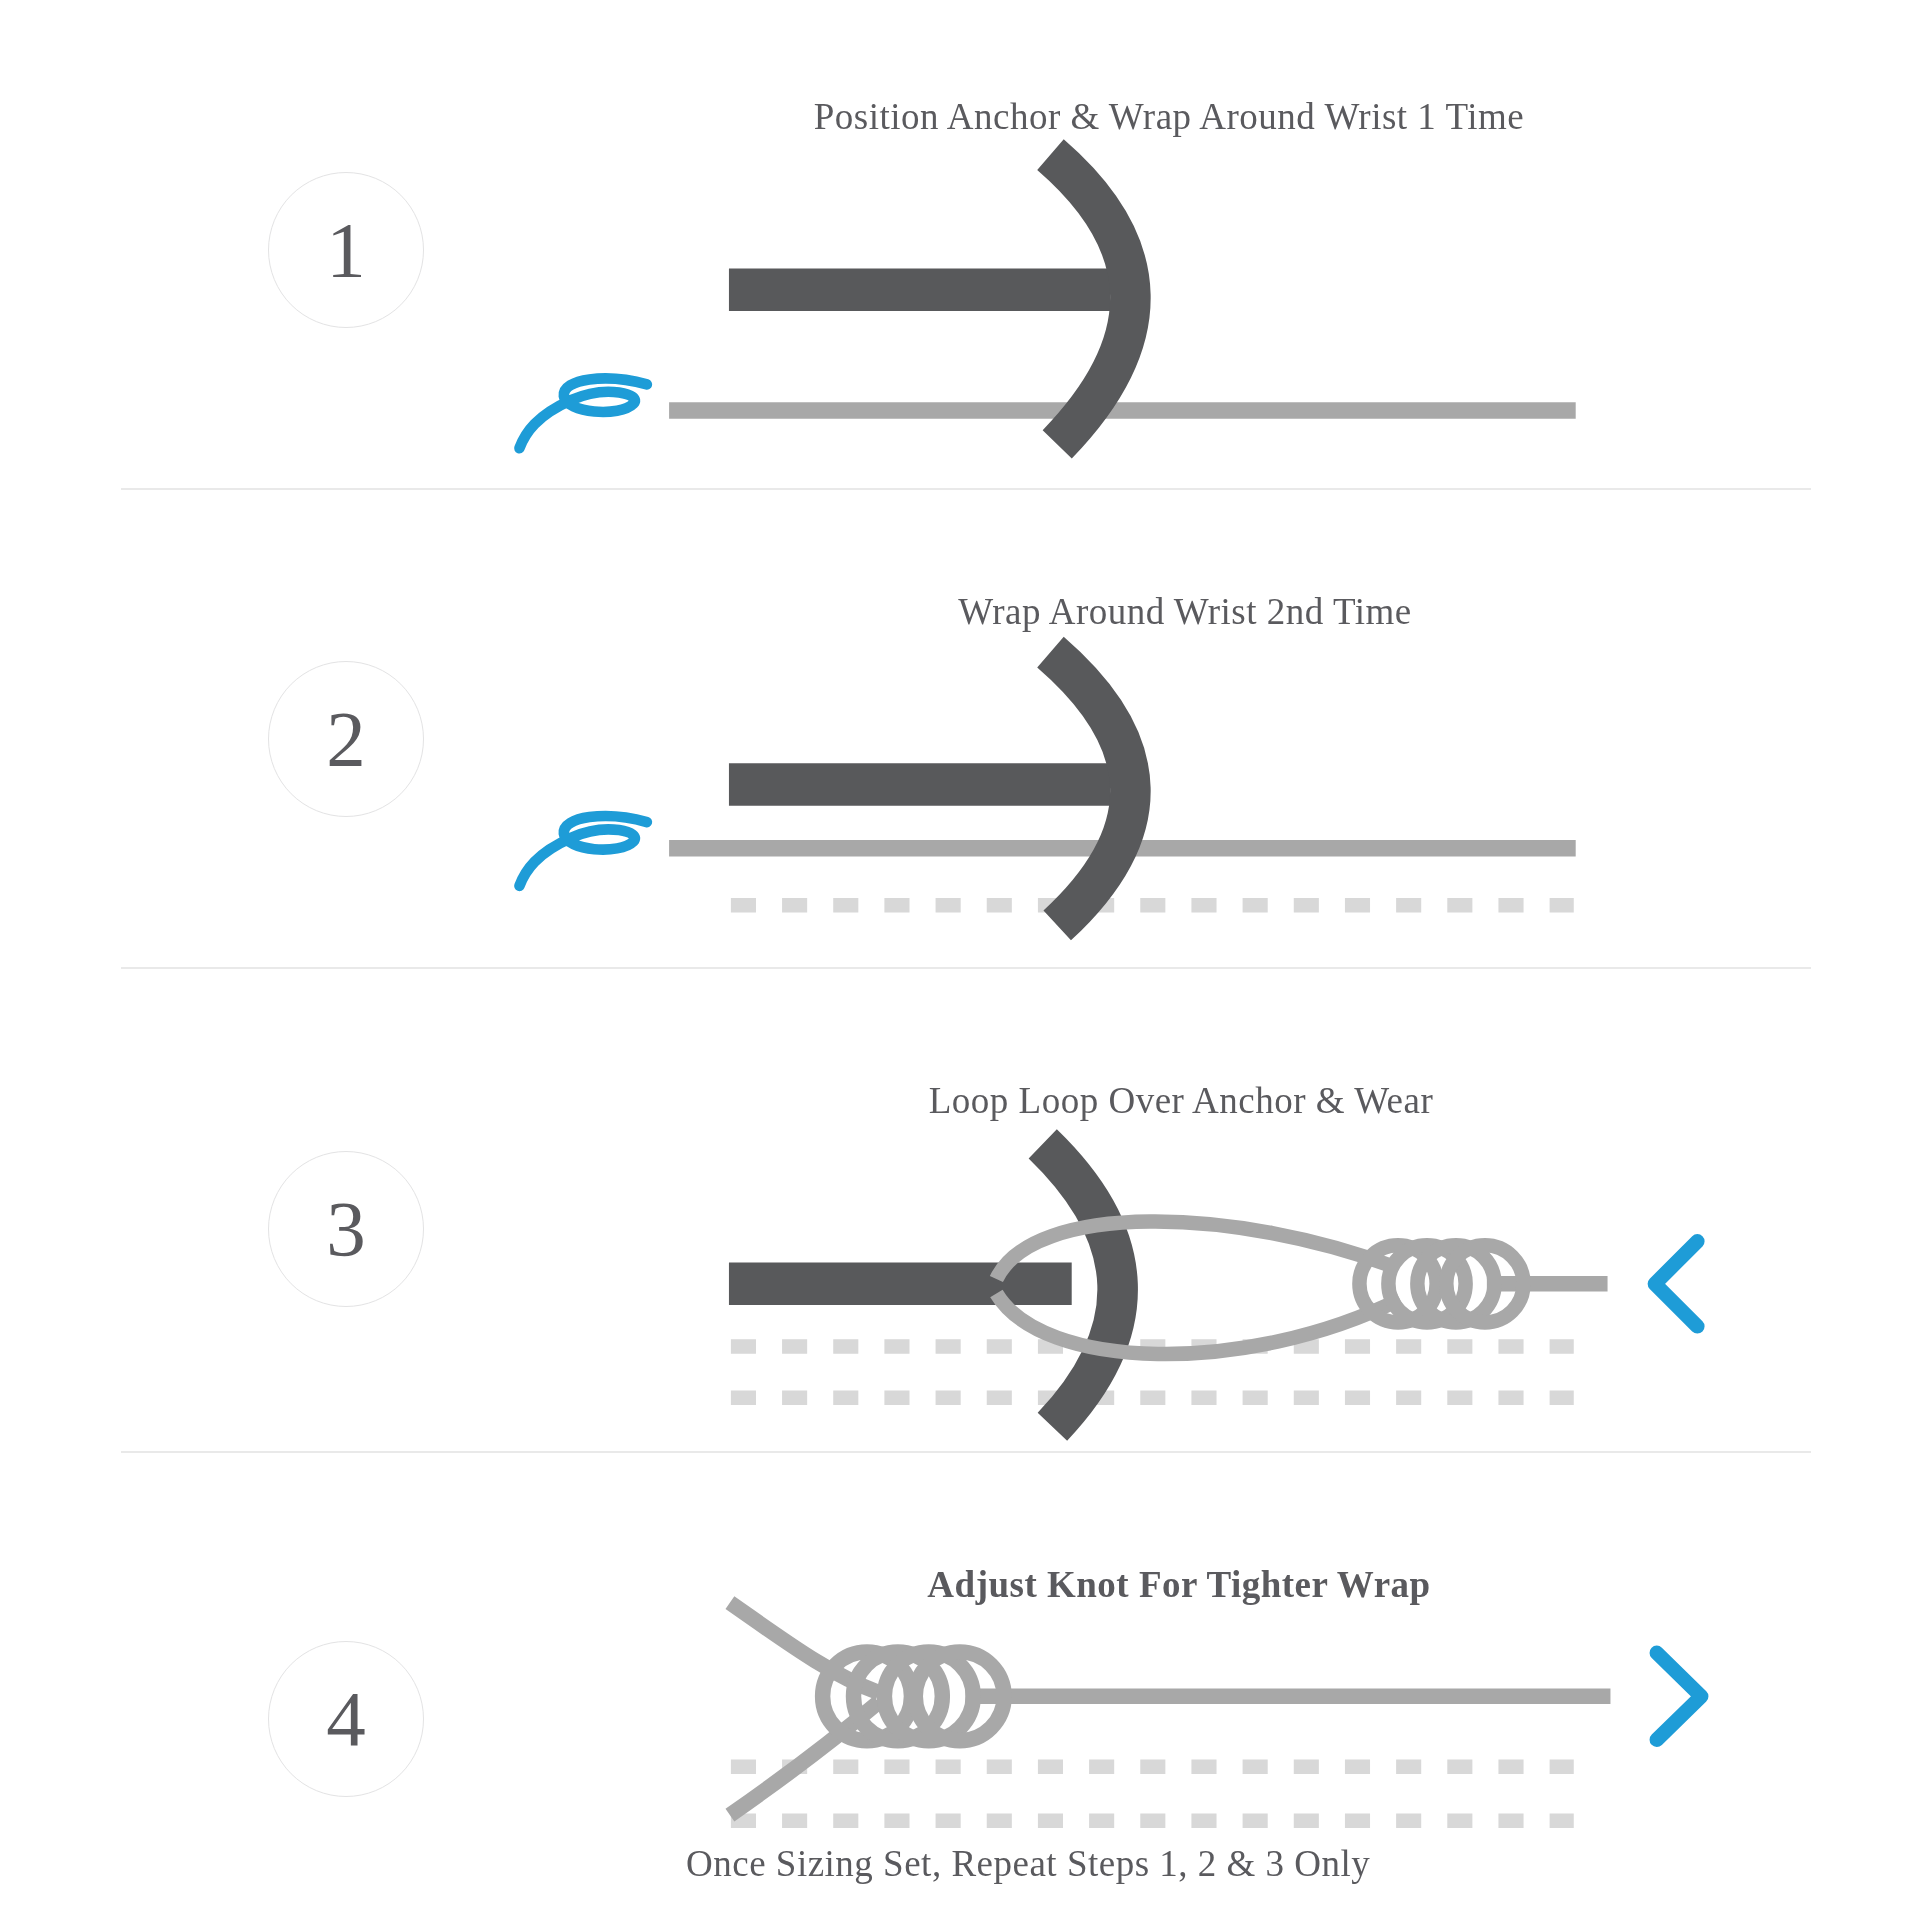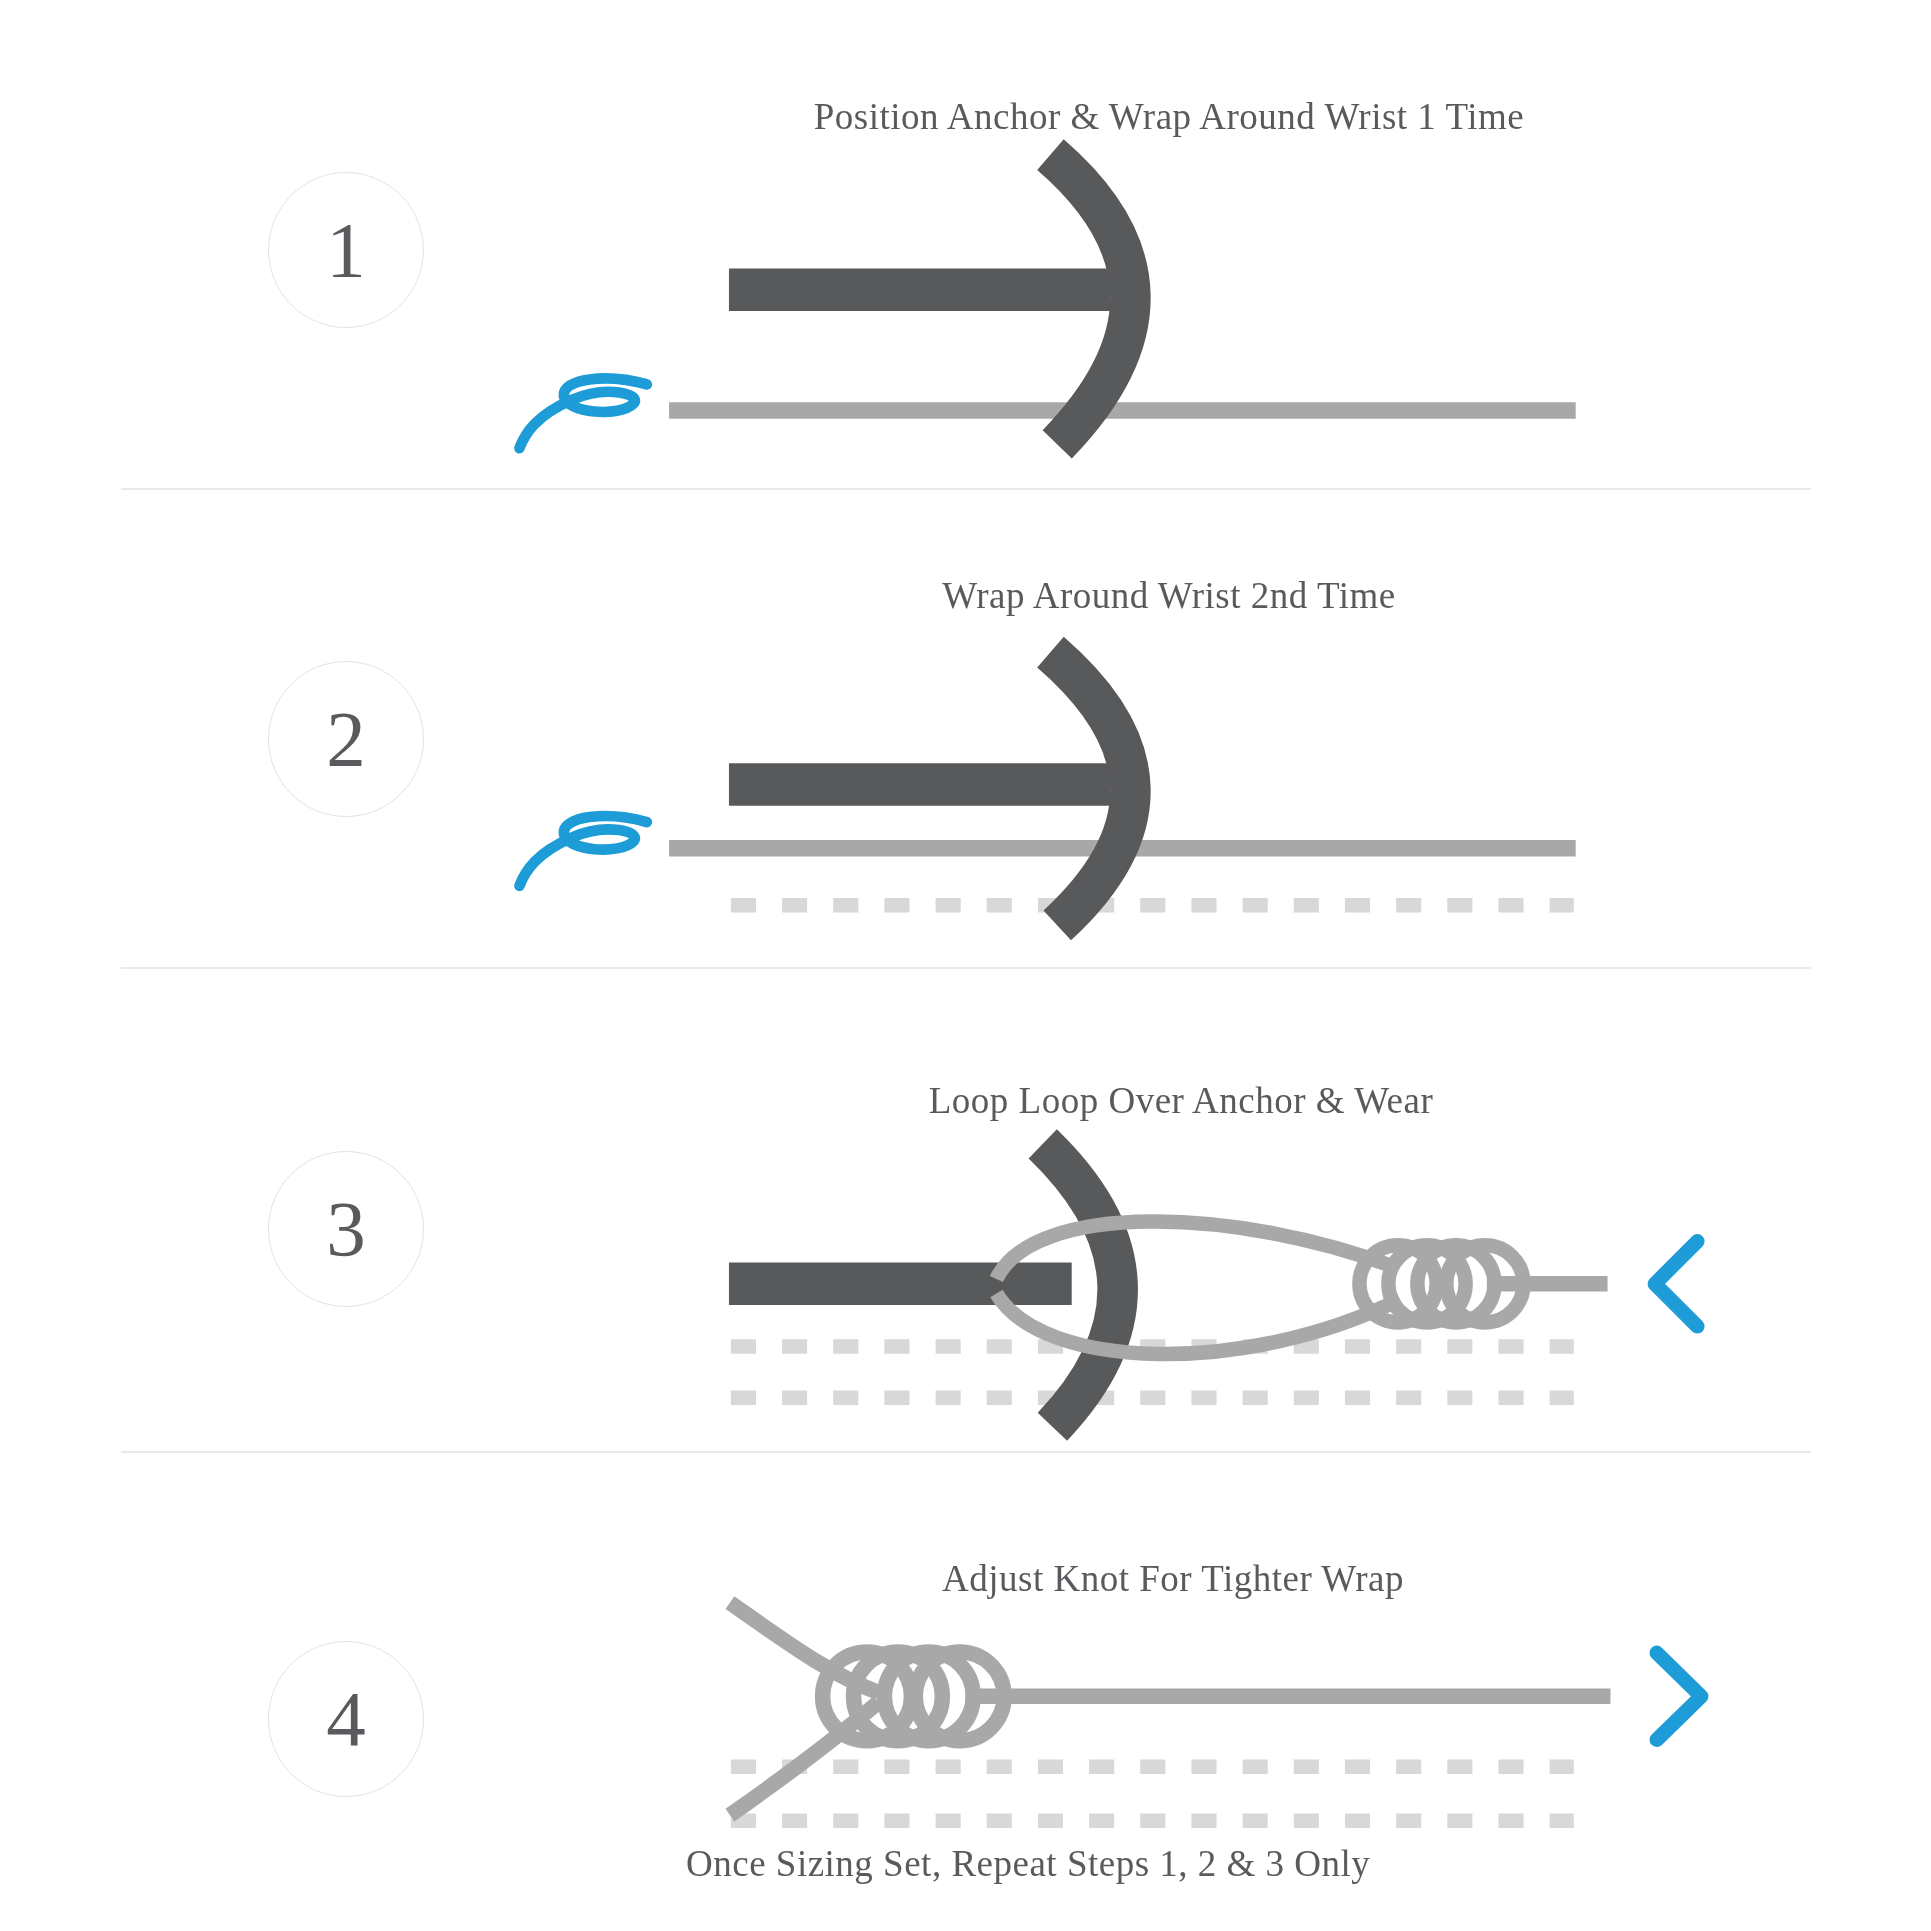--- a/index.html
+++ b/index.html
@@ -102,21 +102,21 @@
       <g>
         <path class="ln-anchor" stroke-width="44" d="M 755 307 H 1150"></path>
         <path class="ln-anchor" stroke-width="42" d="M 1088 170 Q 1250 310 1095 453"></path>
       </g>
 
       <path class="ln-blue" stroke-width="11" d="M 670 346 C 628 334 582 340 584 358 C 586 376 642 380 656 366 C 666 356 628 346 592 362 C 556 378 544 396 538 412"></path>
     </svg>
     <div class="step-badge" style="left:268px;top:661px">
       <span>2</span>
     </div>
-    <h2 class="step-title" style="top:574px;margin:0;font-weight:400">Wrap Around Wrist 2nd Time</h2>
+    <h2 class="step-title" style="top:574px;margin:16px;font-weight:400">Wrap Around Wrist 2nd Time</h2>
   </section>
 
   <div class="divider" style="top:967px"></div>
 
   <section>
     <svg class="step-svg" style="top:967px;height:484px" viewBox="0 0 2000 501">
 
       <path class="ln-dash" d="M 757 393 H 1630"></path>
       <path class="ln-dash" d="M 757 446 H 1630"></path>
 
@@ -167,18 +167,18 @@
         <circle class="ln-cord" stroke-width="16" cx="930" cy="254" r="46"></circle>
         <circle class="ln-cord" stroke-width="16" cx="962" cy="254" r="46"></circle>
         <circle class="ln-cord" stroke-width="16" cx="994" cy="254" r="46"></circle>
       </g>
 
       <path class="ln-blue" stroke-width="15" d="M 1716 209 L 1762 254 L 1716 299"></path>
     </svg>
     <div class="step-badge" style="left:268px;top:1641px">
       <span>4</span>
     </div>
-    <h2 class="step-title" style="top:1553px;margin:4px;font-weight:400">Adjust Knot For Tighter Wrap</h2>
+    <h2 class="step-title" style="top:1553px;margin:10px;font-weight:700">Adjust Knot For Tighter Wrap</h2>
     <div class="footer-note" style="top:1842px">Once Sizing Set, Repeat Steps 1, 2 &amp; 3 Only</div>
   </section>
 
 </div>
 
 
 </body></html>

